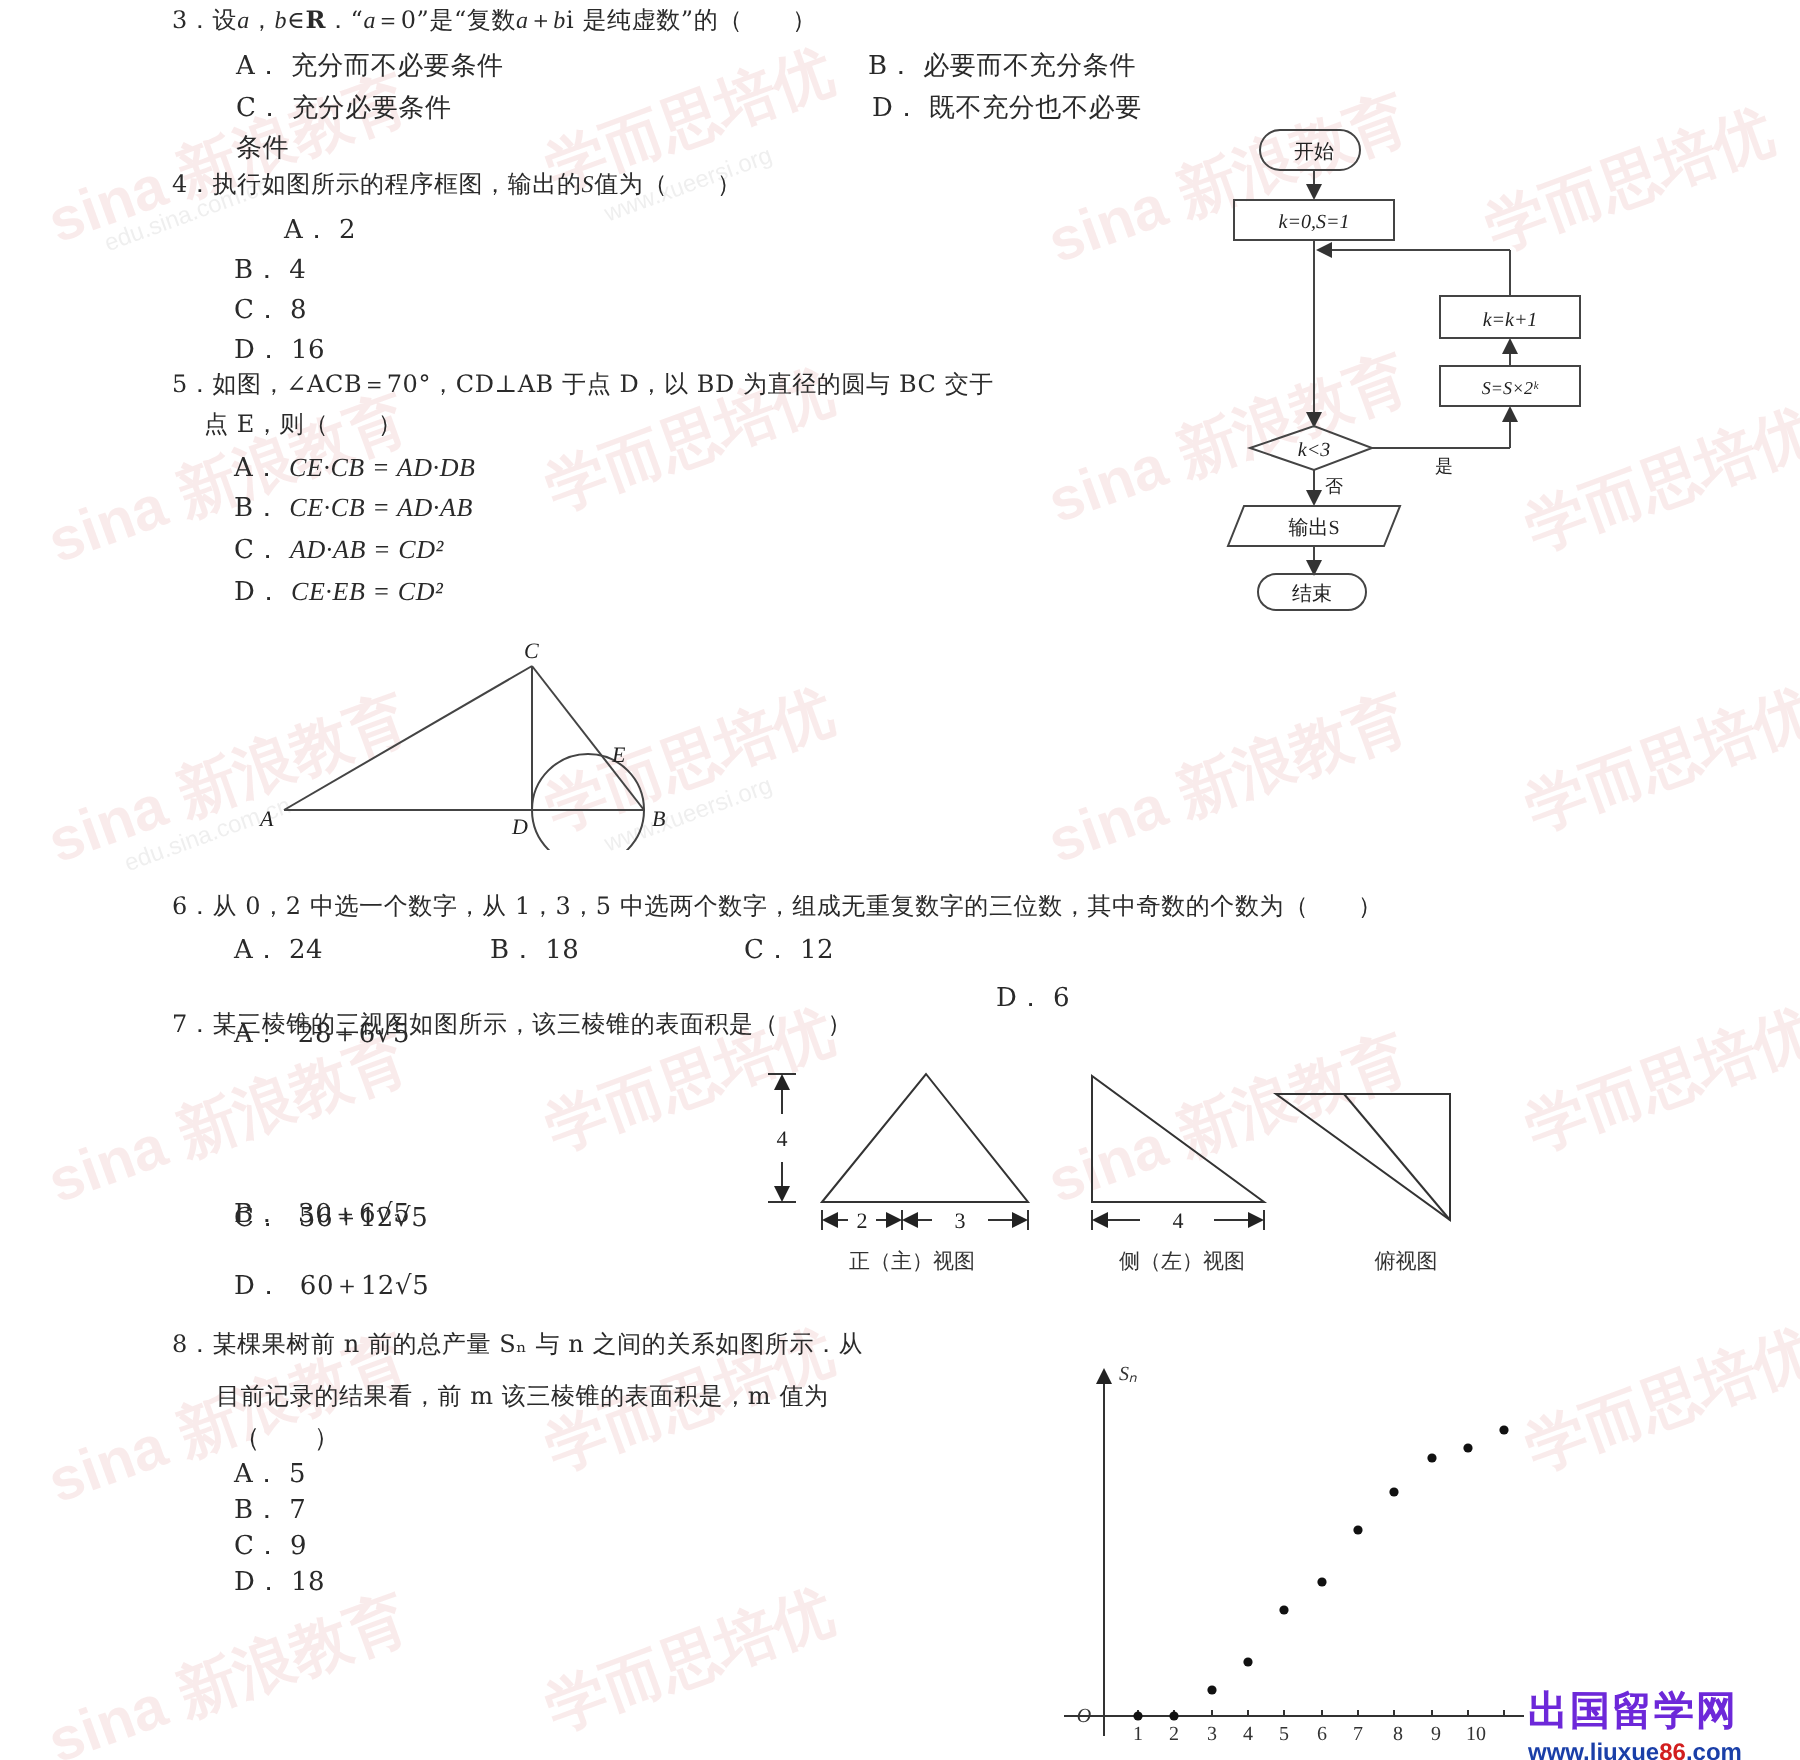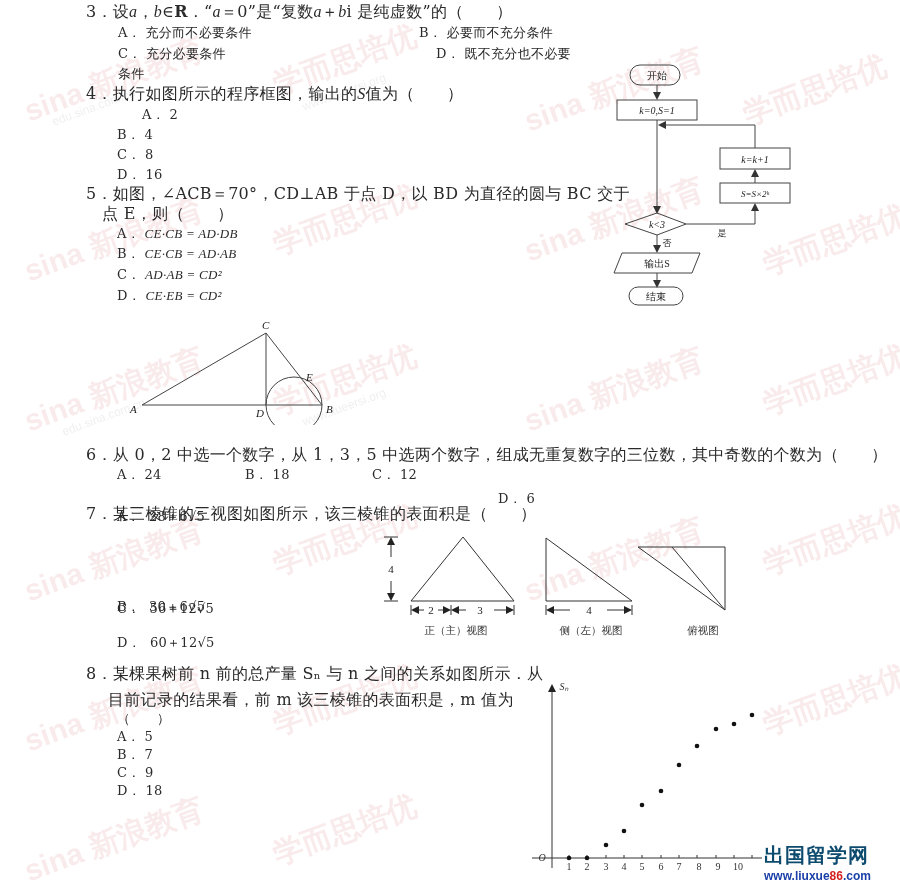--- a/index.html
+++ b/index.html
@@ -1,27 +1,27 @@
 <!DOCTYPE html>
 <html><head>
 <meta charset="utf-8">
 <style>
   html, body { margin: 0; padding: 0; }
   body {
     width: 900px; height: 880px; background: #ffffff; position: relative; overflow: hidden;
     font-family: "DejaVu Serif", "Liberation Serif", serif; color: #2a2a2a; font-size: 13px;
   }
   .abs { position: absolute; white-space: nowrap; }
-  .q { font-size: 16px; letter-spacing: 0.3px; }
+  .q { font-size: 12px; letter-spacing: 0.3px; }
   .opt { font-size: 13px; letter-spacing: 0.3px; }
   .it { font-style: italic; font-family: "Liberation Serif", serif; }
   .wm { position: absolute; color: rgba(200, 60, 60, 0.10); font-family: "Liberation Sans", sans-serif; font-weight: bold; transform: rotate(-20deg); pointer-events: none; white-space: nowrap; }
   .wm-sub { position: absolute; color: rgba(120, 120, 120, 0.12); font-family: "Liberation Sans", sans-serif; transform: rotate(-20deg); pointer-events: none; white-space: nowrap; font-size: 12px; }
   svg text { font-family: "Liberation Serif", serif; }
-  .logo-big { font-family: "DejaVu Sans", sans-serif; font-size: 20px; font-weight: bold; color: #0c4a6e; letter-spacing: 1px; }
+  .logo-big { font-family: "DejaVu Sans", sans-serif; font-size: 20px; font-weight: bold; color: #6d28d9; letter-spacing: 1px; }
   .logo-url { font-family: "Liberation Sans", sans-serif; font-size: 12px; font-weight: bold; color: #1a3fa8; }
   .logo-url .red { color: #d21f1f; }
 </style>
 </head>
 <body>
 
 <div>
   <div class="wm" style="left:20px;top:60px;font-size:30px;"><span>sina</span> <span>新浪教育</span></div>
   <div class="wm-sub" style="left:50px;top:100px;">edu.sina.com.cn</div>
   <div class="wm" style="left:270px;top:40px;font-size:30px;color:rgba(200,60,60,0.10);">学而思培优</div>
@@ -47,21 +47,21 @@
   <div class="wm" style="left:760px;top:680px;font-size:30px;">学而思培优</div>
   <div class="wm" style="left:20px;top:820px;font-size:30px;"><span>sina</span> <span>新浪教育</span></div>
   <div class="wm" style="left:270px;top:810px;font-size:30px;">学而思培优</div>
 </div>
 
 <div>
   <div class="abs q" style="left:86px;top:2px;">
     <span>3．</span><span>设</span><span class="it">a</span><span>，</span><span class="it">b</span><span>∈</span><b>R</b><span>．“</span><span class="it">a</span><span>＝0”是“复数</span><span class="it">a</span><span>＋</span><span class="it">b</span><span>i 是纯虚数”的（　　）</span>
   </div>
   <div class="abs opt" style="left:118px;top:24px;"><span>A．</span> <span>充分而不必要条件</span></div>
-  <div class="abs opt" style="left:419px;top:24px;"><span>B．</span> <span>必要而不充分条件</span></div>
+  <div class="abs opt" style="left:434px;top:24px;"><span>B．</span> <span>必要而不充分条件</span></div>
   <div class="abs opt" style="left:118px;top:45px;"><span>C．</span> <span>充分必要条件</span></div>
   <div class="abs opt" style="left:436px;top:45px;"><span>D．</span> <span>既不充分也不必要</span></div>
   <div class="abs opt" style="left:118px;top:65px;">条件</div>
 </div>
 
 <div>
   <div class="abs q" style="left:86px;top:84px;">
     <span>4．</span><span>执行如图所示的程序框图，输出的</span><span class="it">S</span><span>值为（　　）</span>
   </div>
   <div class="abs opt" style="left:117px;top:106px;margin-left:25px;"><span>A．</span> <span>2</span></div>

